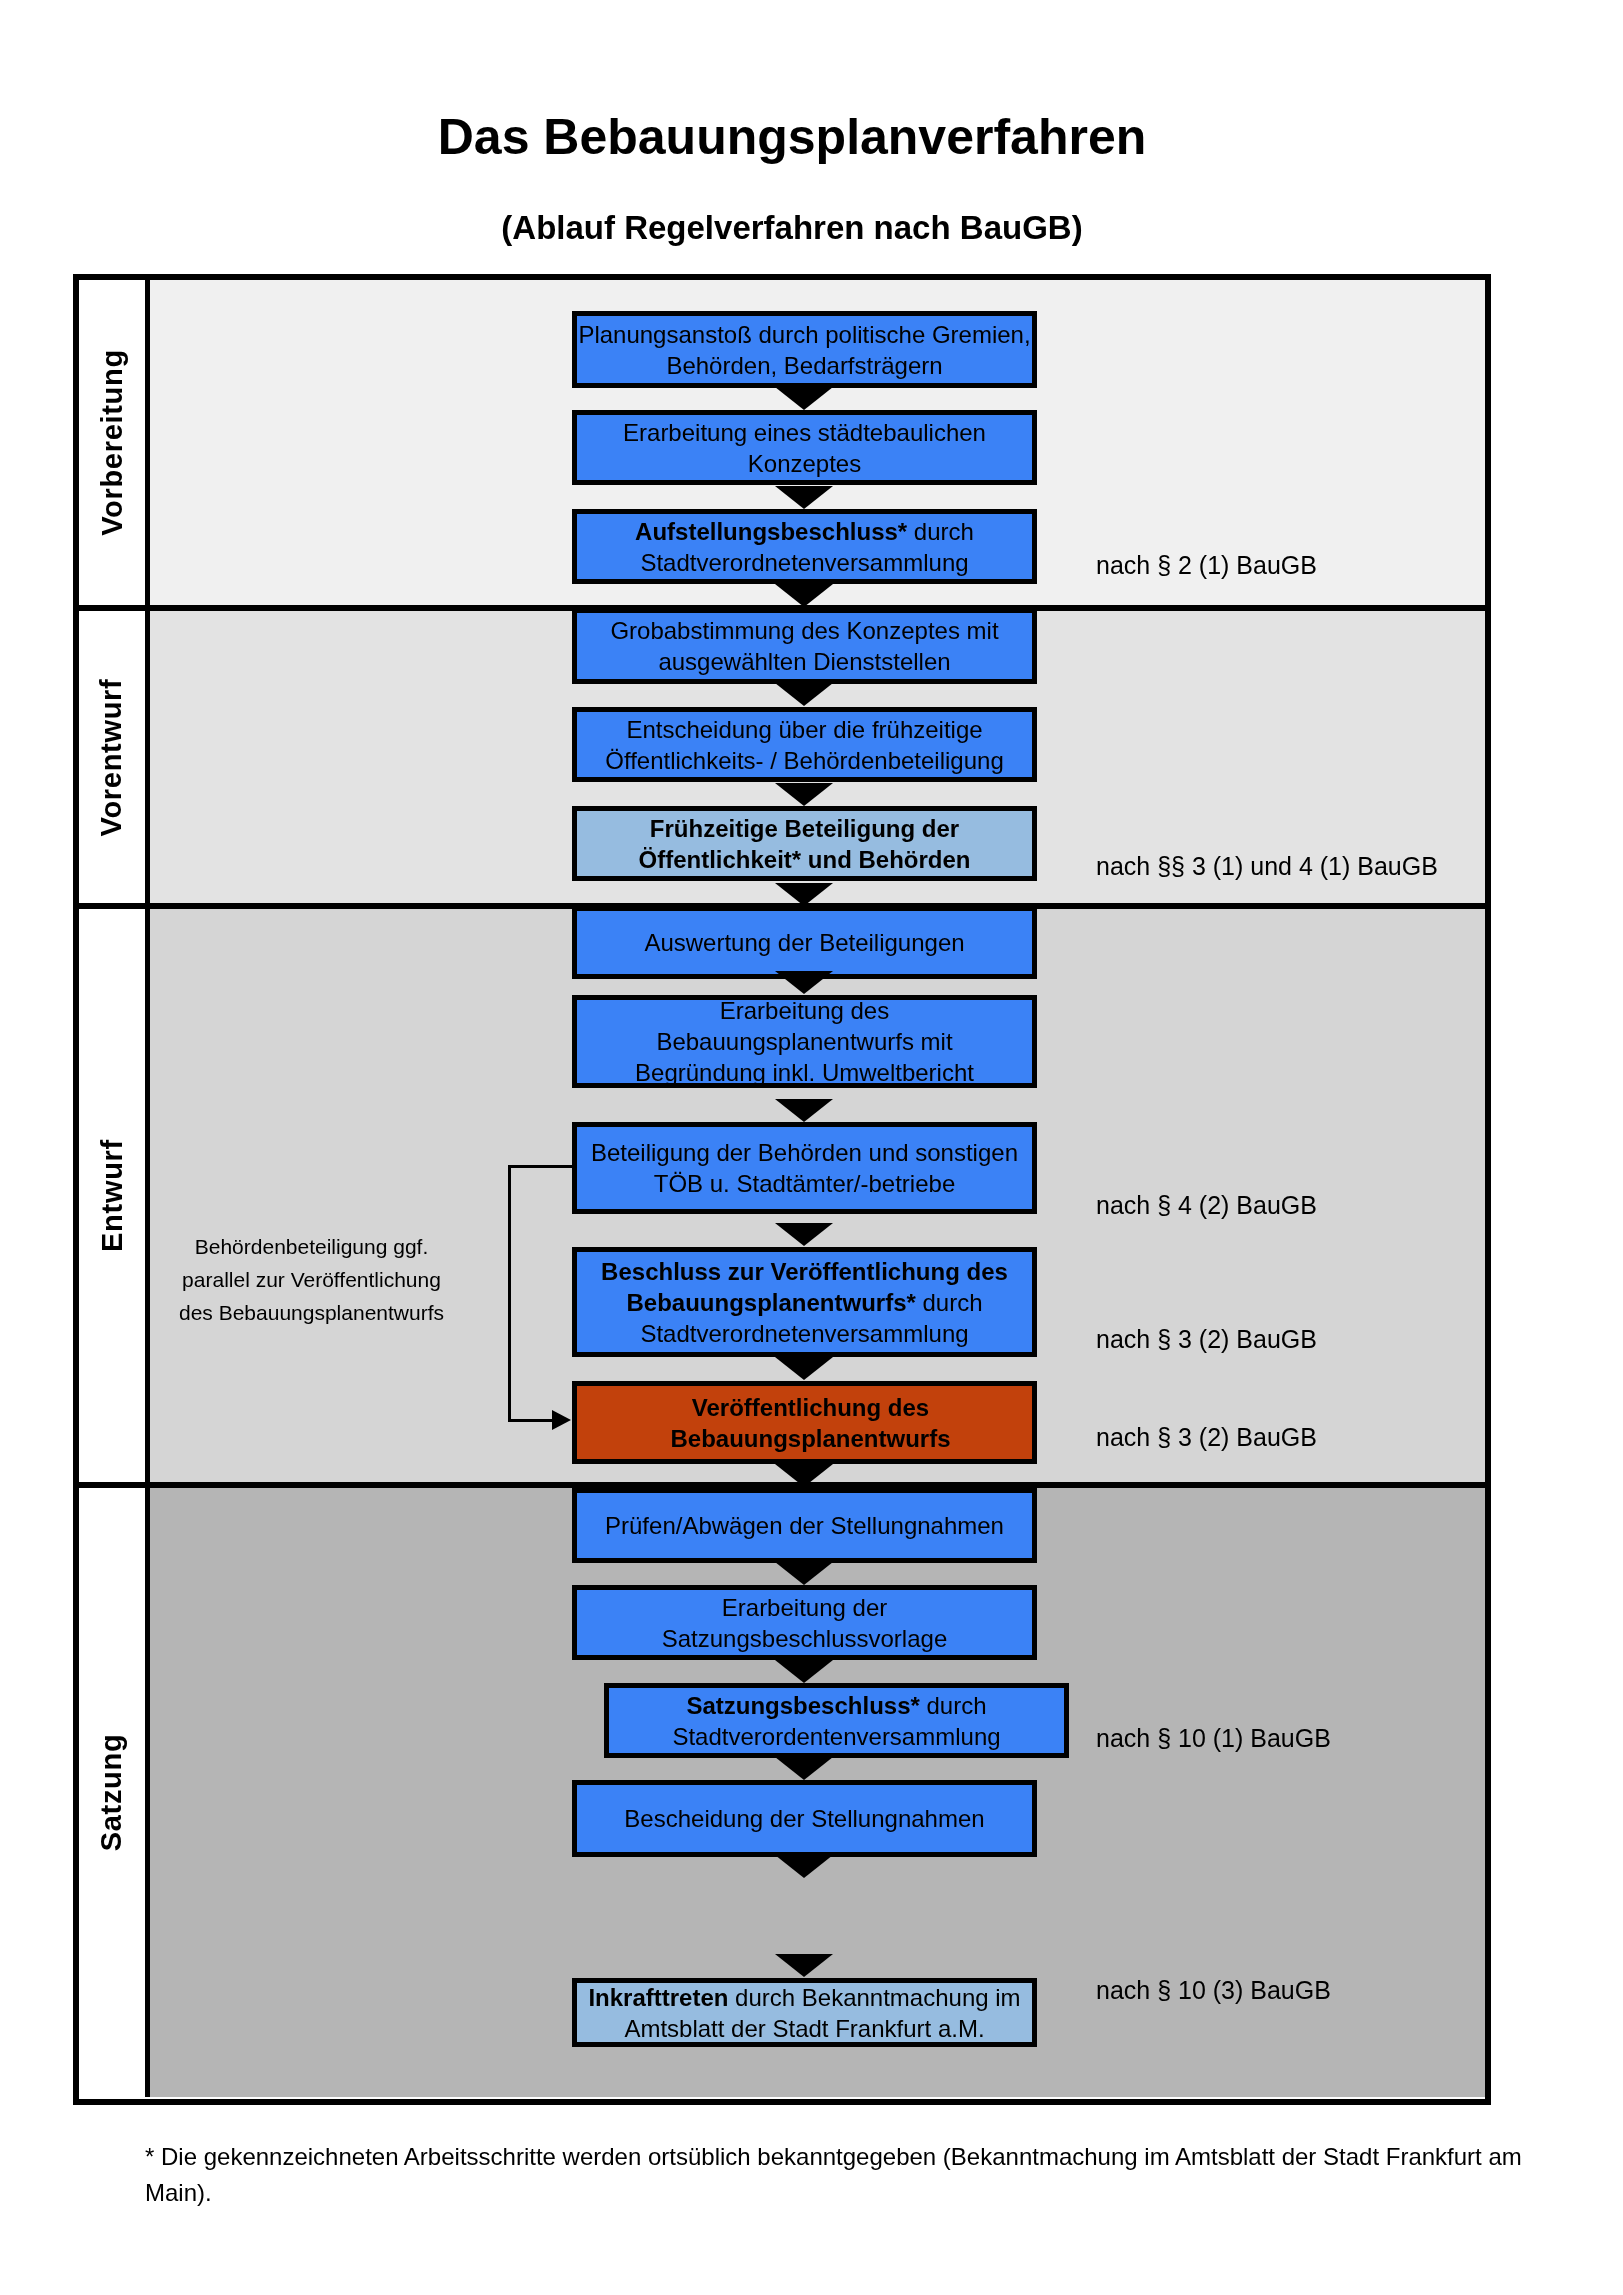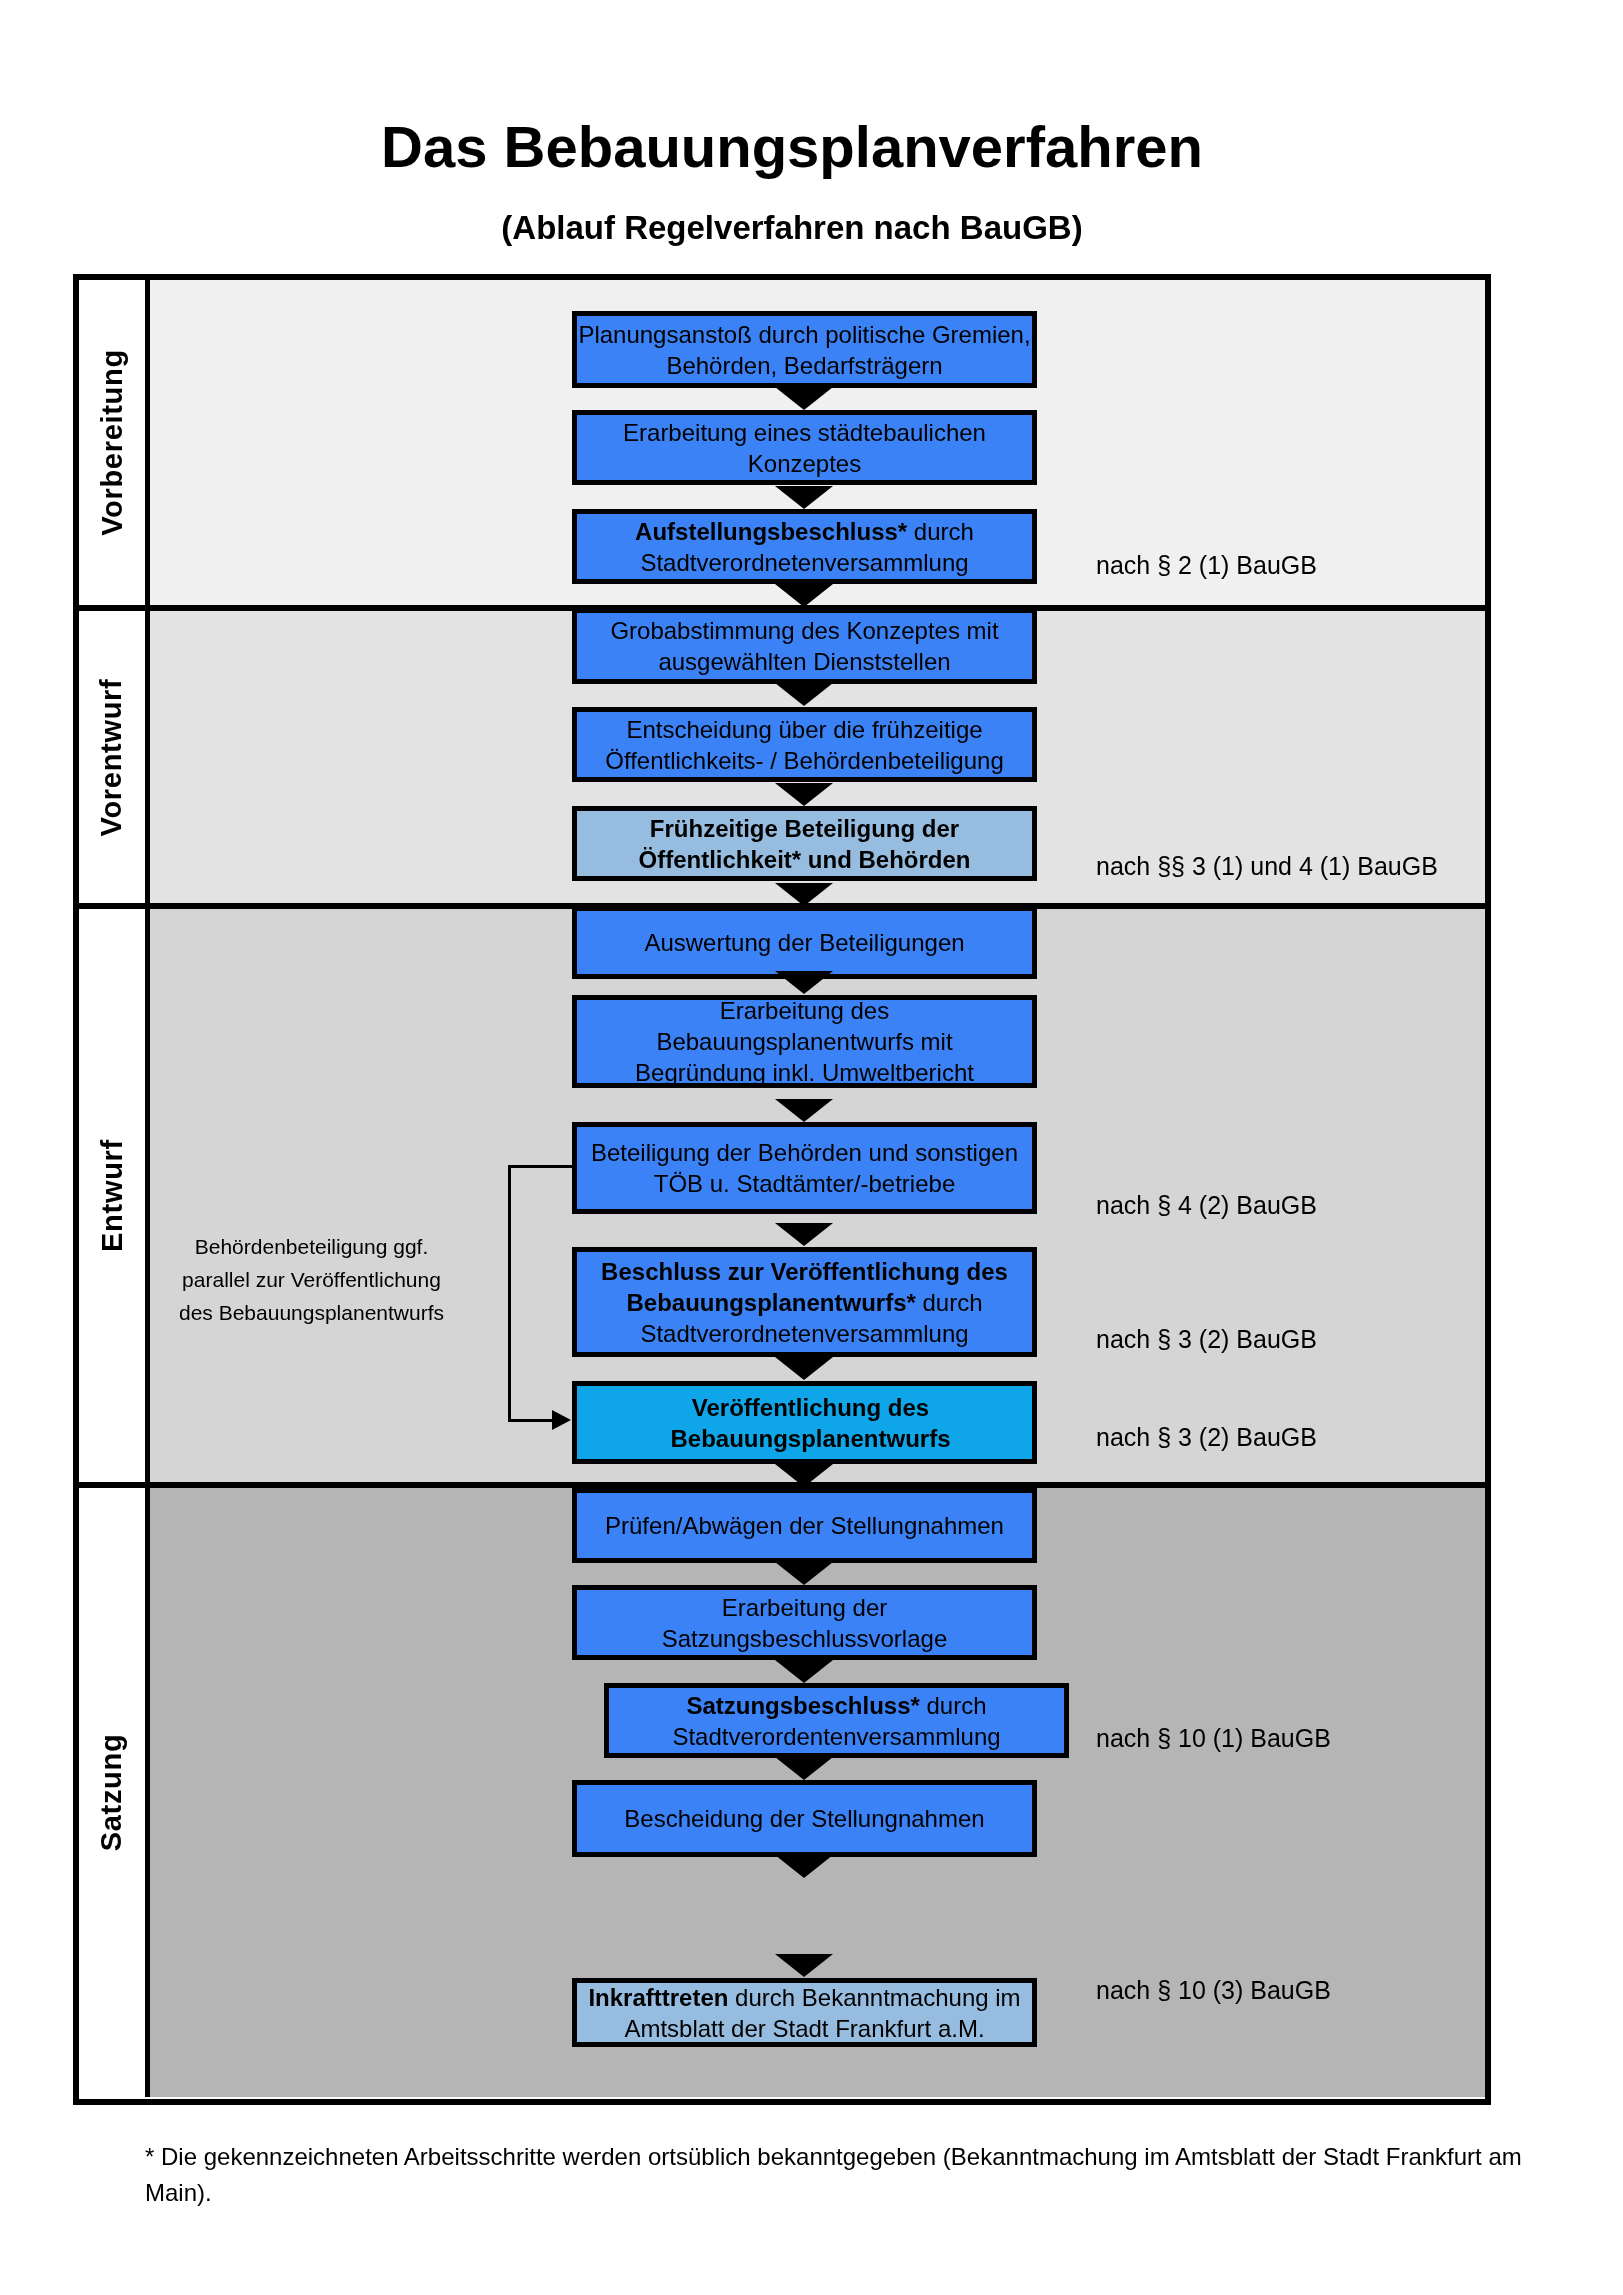--- a/index.html
+++ b/index.html
@@ -1,17 +1,17 @@
 <!DOCTYPE html>
 <html style="font-size:10.5px"><head>
 <meta charset="utf-8">
 <style>
   html,body{margin:0;padding:0;background:#ffffff;font-family:"Liberation Sans",sans-serif;color:#000;}
   .page{position:relative;width:1623px;height:2295px;background:#fff;overflow:hidden;}
-  .title{position:absolute;top:117px;left:0;width:1584px;text-align:center;font-size:58px;line-height:59px;font-weight:bold;margin:0;}
+  .title{position:absolute;top:108px;left:0;width:1584px;text-align:center;font-size:50px;line-height:59px;font-weight:bold;margin:0;}
   .subtitle{position:absolute;top:211px;left:0;width:1584px;text-align:center;font-size:33px;line-height:33px;font-weight:bold;}
   .frame{position:absolute;left:73px;top:274px;width:1418px;height:1831px;border:6.5px solid #000;box-sizing:border-box;background:#fff;}
   .section{position:absolute;left:0;width:100%;box-sizing:border-box;}
   .sec-2,.sec-3,.sec-4{border-top:6.5px solid #000;}
   .label-col{position:absolute;left:0;top:0;bottom:0;width:71px;background:#fff;border-right:5.2px solid #000;box-sizing:border-box;display:flex;align-items:center;justify-content:center;}
   .label-col span{transform:rotate(-90deg);white-space:nowrap;font-weight:bold;font-size:29px;letter-spacing:0.7px;}
   .sec-bg{position:absolute;left:71px;right:0;top:0;bottom:0;}
   .layer{position:absolute;left:0;top:0;width:1405px;height:1818px;}
   .box{position:absolute;left:493px;width:465px;background:#3b82f6;border:5.2px solid #000;box-sizing:border-box;display:flex;align-items:center;justify-content:center;text-align:center;font-size:24px;line-height:31px;}
   .box p{margin:0;}
@@ -104,21 +104,21 @@
       <div class="box" style="top:842px;height:92px;">
           <p style="max-width:439px;"><span>Beteiligung der Behörden und sonstigen TÖB u. Stadtämter/-betriebe</span></p>
         </div>
       <div class="arr" style="top:943px;"></div>
 
       <div class="box" style="top:967px;height:110px;">
           <p style="max-width:445px;"><b>Beschluss zur Veröffentlichung des Bebauungsplanentwurfs*</b><span> durch Stadtverordnetenversammlung</span></p>
         </div>
       <div class="arr" style="top:1077px;"></div>
 
-      <div class="box bold" style="top: 1101px; height: 83px; background-color: #0ea5e9; padding-left: 12px;">
+      <div class="box bold" style="top: 1101px; height: 83px; background-color: #c2410c; padding-left: 12px;">
           <p><span>Veröffentlichung des Bebauungsplanentwurfs</span></p>
         </div>
       <div class="arr" style="top:1184px;"></div>
 
       <div class="box" style="top:1208px;height:75px;">
           <p><span>Prüfen/Abwägen der Stellungnahmen</span></p>
         </div>
       <div class="arr" style="top:1282px;"></div>
 
       <div class="box" style="top:1305px;height:75px;">

